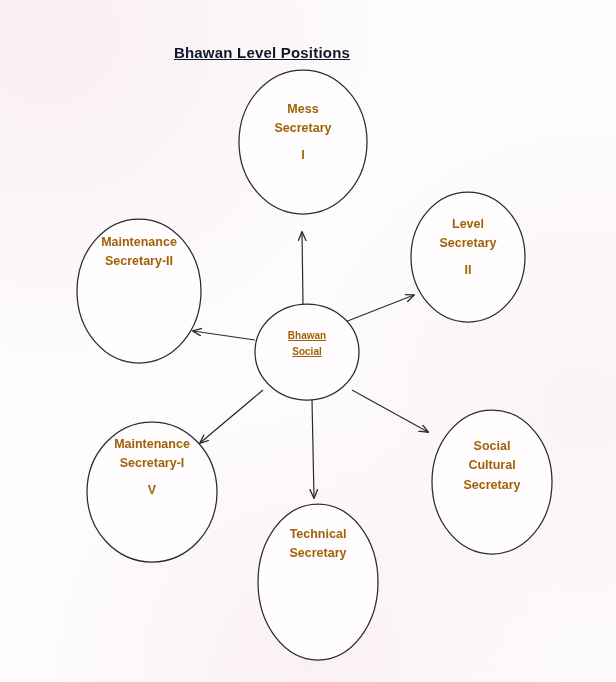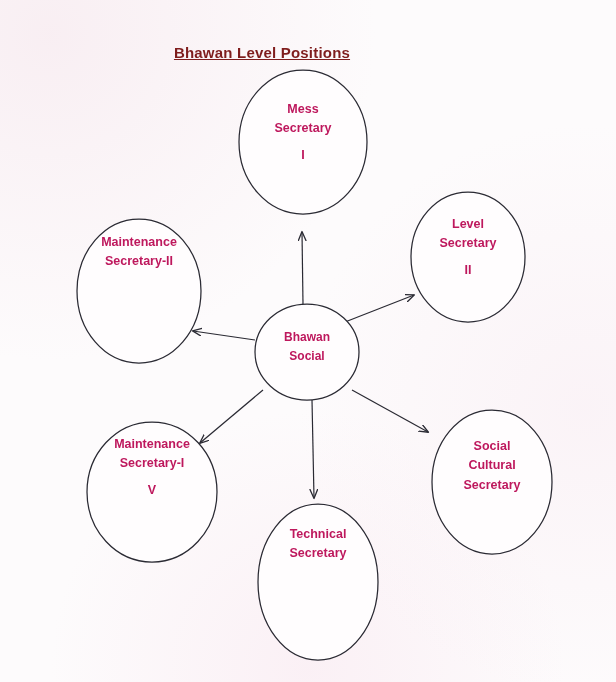--- a/index.html
+++ b/index.html
@@ -33,46 +33,47 @@
     pointer-events: none;
   }
   #title {
     position: absolute;
     left: 0;
     top: 44px;
     width: 524px;
     text-align: center;
     font-size: 15px;
     font-weight: bold;
-    color: #7f1d1d;
+    color: #0f172a;
     text-decoration: underline;
     letter-spacing: 0.2px;
   }
   svg#diagram {
     position: absolute;
     left: 0; top: 0;
     width: 616px;
     height: 682px;
   }
   .node-label {
     position: absolute;
     text-align: center;
     font-size: 12.5px;
     line-height: 1.55;
-    color: #be185d;
+    color: #a16207;
     font-weight: 600;
     pointer-events: none;
   }
   .node-label .roman {
     display: block;
     margin-top: 7px;
     font-weight: 600;
   }
   .center-label {
-    font-size: 12px;
+    font-size: 10px;
+    text-decoration: underline;
   }
 </style>
 </head>
 <body>
 
 <div id="canvas">
   <div id="paper-tint"></div>
 
   <div id="title">Bhawan Level Positions</div>
 

